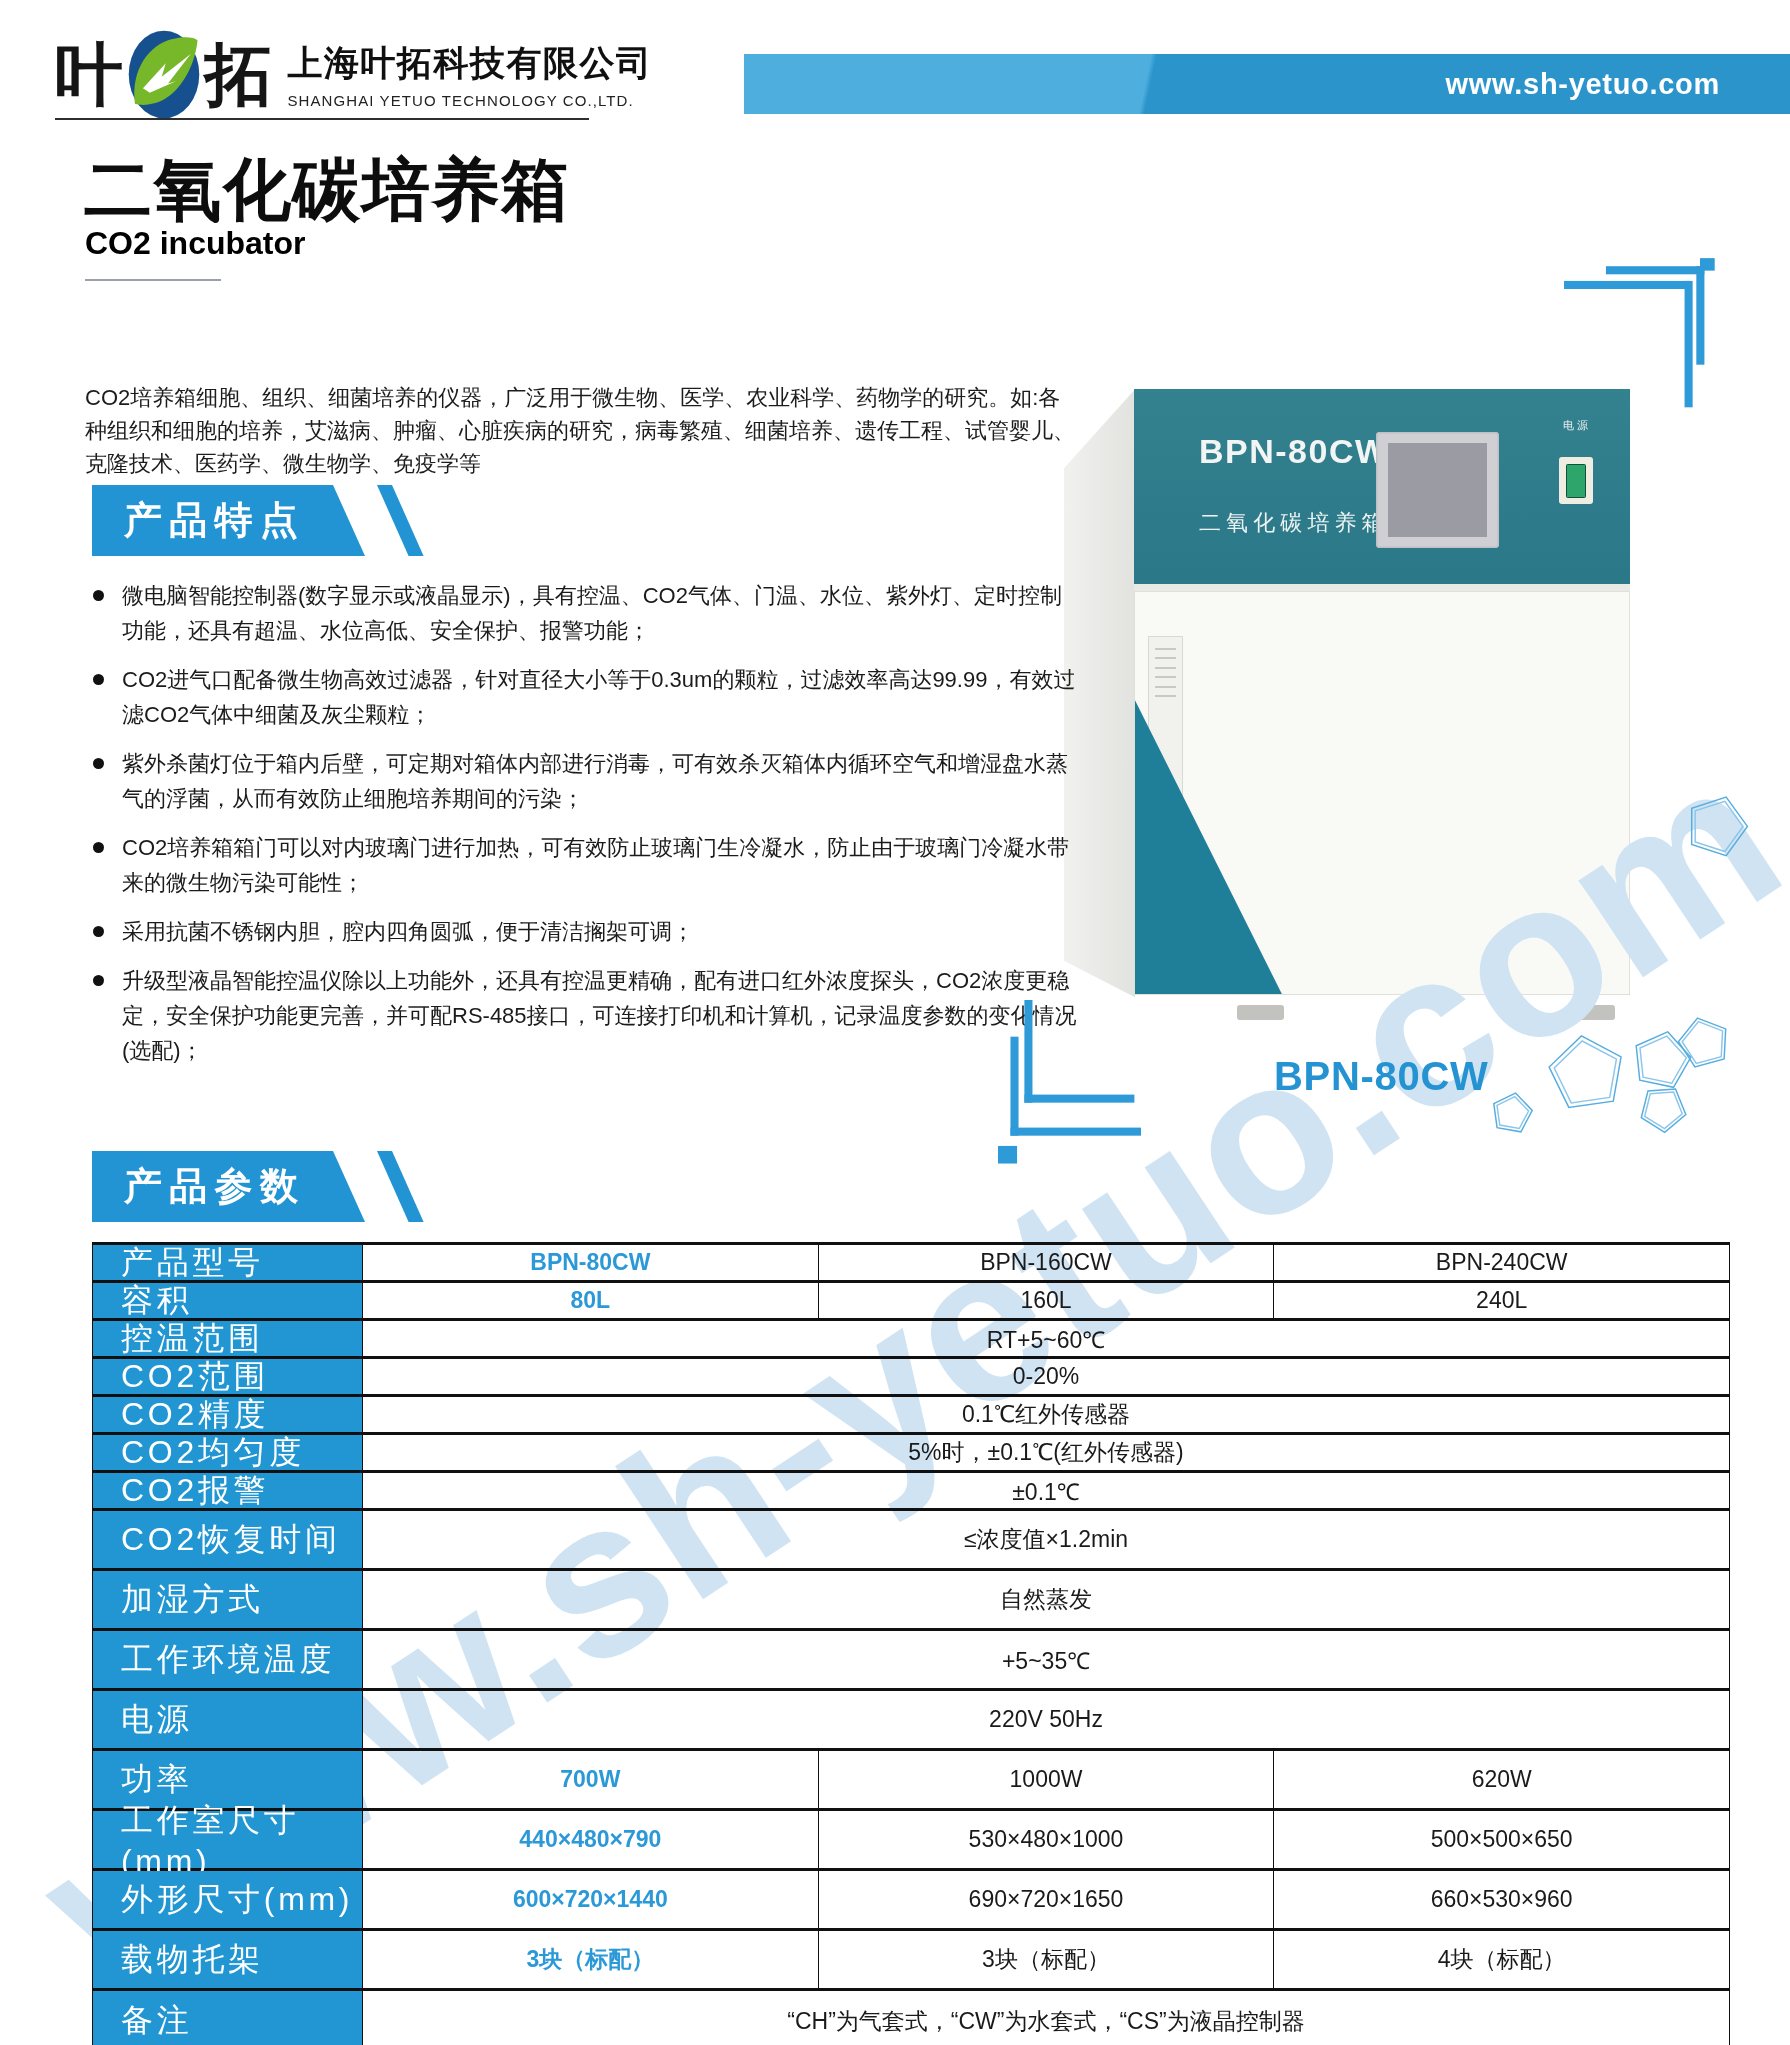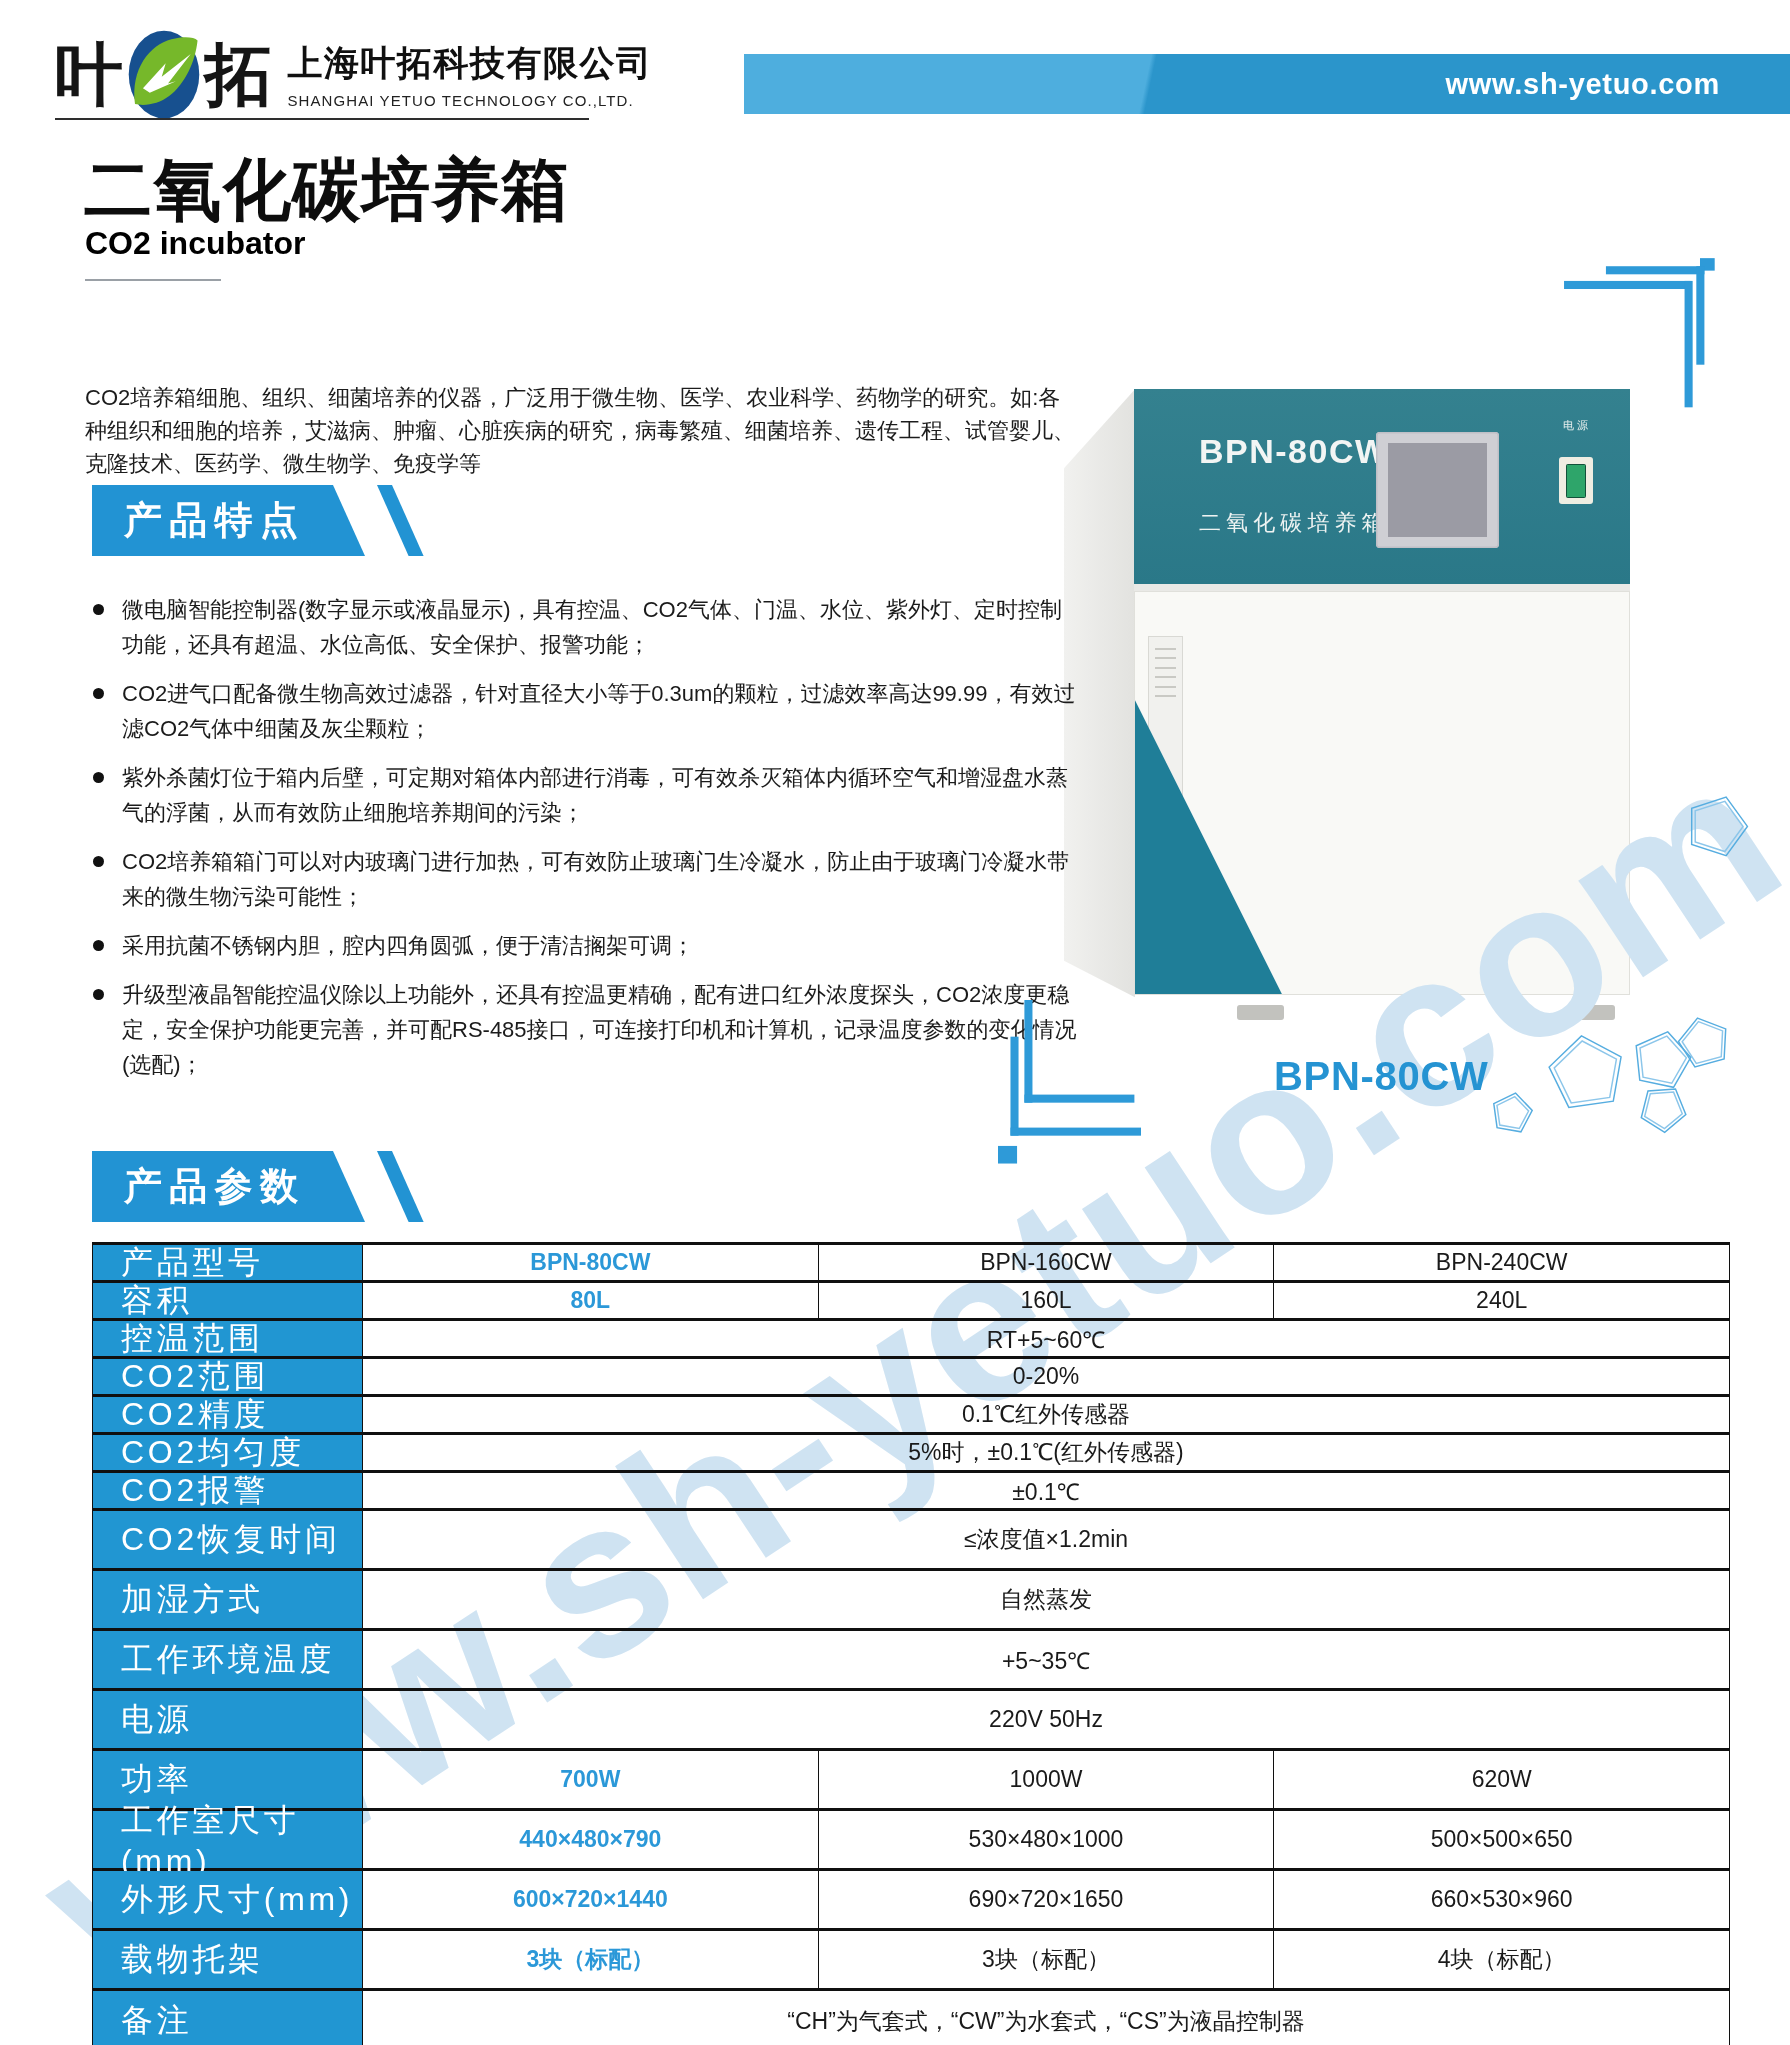--- a/index.html
+++ b/index.html
@@ -38,21 +38,21 @@
   .badge-features { left:92px; top:485px; }
   .badge-params { left:92px; top:1151px; }
   .badge-main { width:273px; height:71px; background:#2293D3;
     clip-path:polygon(0 0,calc(100% - 32px) 0,100% 100%,0 100%);
     display:flex; align-items:center; padding-left:32px;
     color:#fff; font-size:38px; font-weight:900; letter-spacing:7.3px; }
   .badge-stripe { position:absolute; left:285px; top:0; width:14.7px; height:71px; background:#2293D3;
     transform:skewX(24deg); transform-origin:0 0; }
 
   
-  .features { position:absolute; left:87px; top:592px; width:993px; z-index:3; }
+  .features { position:absolute; left:87px; top:578px; width:993px; z-index:3; }
   .feature-item { position:relative; padding-left:35px; font-size:22px; line-height:35px; color:#1b1b1b; margin-bottom:14px; }
   .fdot { position:absolute; left:5.9px; top:11.8px; width:11px; height:11px; border-radius:50%; background:#111; }
 
   
   .product { position:absolute; left:1064px; top:382px; width:566px; height:625px; z-index:1; }
   .side-panel { position:absolute; left:0; top:7.3px; width:71px; height:608px; background:linear-gradient(90deg,#f1f1ef,#e2e2df);
     clip-path:polygon(100% 0,100% 100%,0 94%,0 13%); }
   .front { position:absolute; left:70px; top:7.3px; width:496px; height:614px; }
   .panel { position:absolute; left:0; top:0; width:100%; height:195px; background:linear-gradient(180deg,#34818f,#2a7888); }
   .panel-model { position:absolute; left:65px; top:43px; color:#f2f5f4; font-size:34px; font-weight:800; letter-spacing:1.5px; }

